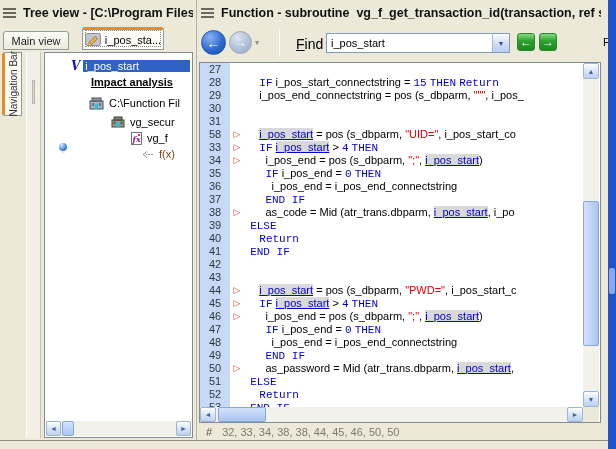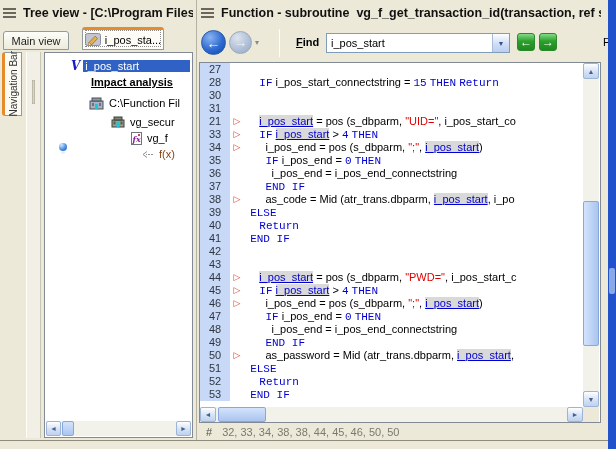--- a/index.html
+++ b/index.html
@@ -52,21 +52,21 @@
   .divider{position:absolute;left:196px;top:0;width:1px;height:440px;background:#b6b2a2;}
   .rp-title{left:201px;top:3px;width:400px;height:20px;}
   .nav-circle{position:absolute;border-radius:50%;color:#fff;display:flex;align-items:center;justify-content:center;
     font-weight:bold;}
   .nav-back{left:201px;top:30px;width:25px;height:25px;font-size:14px;
     background:radial-gradient(circle at 35% 28%,#8ab4f2,#2f6bd0 55%,#0d47ad);border:1px solid #2a5aa8;}
   .nav-fwd{left:229px;top:31px;width:23px;height:23px;font-size:13px;color:#f2f5fb;
     background:radial-gradient(circle at 35% 28%,#dde4ee,#aebed6 60%,#93a7c4);border:1px solid #9aa8bd;}
   .tb-caret{position:absolute;left:255px;top:38px;font-size:8px;color:#8a8a8a;}
   .tb-sep{position:absolute;left:279px;top:29px;width:1px;height:28px;background:#c9c5b2;border-right:1px solid #fffef6;}
-  .find-label{position:absolute;left:296px;top:36px;font-size:11px;font-weight:bold;}
+  .find-label{position:absolute;left:296px;top:36px;font-size:14px;}
   .combo{position:absolute;left:326px;top:33px;width:184px;height:20px;background:#fff;border:1px solid #7f9db9;
     font-size:11px;display:flex;align-items:center;}
   .combo .val{flex:1;padding-left:4px;white-space:nowrap;overflow:hidden;}
   .combo .dd{width:17px;align-self:stretch;border-left:1px solid #aabbd8;color:#35548c;font-size:7px;
     display:flex;align-items:center;justify-content:center;
     background:linear-gradient(180deg,#fdfeff,#d0def6 55%,#bacff0);}
   .find-nav{position:absolute;width:18px;height:18px;top:33px;border:1px solid #2c8a2c;border-radius:3px;
     color:#fff;font-weight:bold;font-size:12px;display:flex;align-items:center;justify-content:center;
     background:linear-gradient(180deg,#86da86,#2ca02c 45%,#1e8a1e);}
   .find-next-label{position:absolute;left:561px;top:36px;font-size:11px;white-space:nowrap;padding-left:42px;}
@@ -216,23 +216,24 @@
   </div>
   <div class="find-nav" style="left:539px;">
     <span>→</span>
   </div>
   <span class="find-next-label">Find Next</span>
 
   <div class="code-box sunken">
     <div class="code-rows" id="code-rows">
         <div class="code-row"><span class="gut">27</span><span class="mark"></span></div>
         <div class="code-row"><span class="gut">28</span><span class="mark"></span><span class="ctext"><span class="tk-p">     </span><span class="tk-k">IF</span><span class="tk-p"> i_pos_start_connectstring = </span><span class="tk-k">15</span><span class="tk-p"> </span><span class="tk-k">THEN</span><span class="tk-p"> </span><span class="tk-k">Return</span></span></div>
+        <div class="code-row"><span class="gut">29</span><span class="mark"></span><span class="ctext"><span class="tk-p">     i_pos_end_connectstring = pos (s_dbparm, </span><span class="tk-s">"""</span><span class="tk-p">, i_pos_</span></span></div>
         <div class="code-row"><span class="gut">30</span><span class="mark"></span></div>
         <div class="code-row"><span class="gut">31</span><span class="mark"></span><span class="ctext"></span></div>
-        <div class="code-row"><span class="gut">21</span><span class="mark">▷</span><span class="ctext"><span class="tk-p">     </span><span class="tk-h">i_pos_start</span><span class="tk-p"> = pos (s_dbparm, </span><span class="tk-s">"UID="</span><span class="tk-p">, i_pos_start_co</span></span></div>
+        <div class="code-row"><span class="gut">58</span><span class="mark">▷</span><span class="ctext"><span class="tk-p">     </span><span class="tk-h">i_pos_start</span><span class="tk-p"> = pos (s_dbparm, </span><span class="tk-s">"UID="</span><span class="tk-p">, i_pos_start_co</span></span></div>
         <div class="code-row"><span class="gut">33</span><span class="mark">▷</span><span class="ctext"><span class="tk-p">     </span><span class="tk-k">IF</span><span class="tk-p"> </span><span class="tk-h">i_pos_start</span><span class="tk-p"> &gt; </span><span class="tk-k">4</span><span class="tk-p"> </span><span class="tk-k">THEN</span></span></div>
         <div class="code-row"><span class="gut">34</span><span class="mark">▷</span><span class="ctext"><span class="tk-p">       i_pos_end = pos (s_dbparm, </span><span class="tk-s">";"</span><span class="tk-p">, </span><span class="tk-h">i_pos_start</span><span class="tk-p">)</span></span></div>
         <div class="code-row"><span class="gut">35</span><span class="mark"></span><span class="ctext"><span class="tk-p">       </span><span class="tk-k">IF</span><span class="tk-p"> i_pos_end = </span><span class="tk-k">0</span><span class="tk-p"> </span><span class="tk-k">THEN</span></span></div>
         <div class="code-row"><span class="gut">36</span><span class="mark"></span><span class="ctext"><span class="tk-p">         i_pos_end = i_pos_end_connectstring</span></span></div>
         <div class="code-row"><span class="gut">37</span><span class="mark"></span><span class="ctext"><span class="tk-p">       </span><span class="tk-k">END IF</span></span></div>
         <div class="code-row"><span class="gut">38</span><span class="mark">▷</span><span class="ctext"><span class="tk-p">       as_code = Mid (atr_trans.dbparm, </span><span class="tk-h">i_pos_start</span><span class="tk-p">, i_po</span></span></div>
         <div class="code-row"><span class="gut">39</span><span class="mark"></span><span class="ctext"><span class="tk-p">  </span><span class="tk-k">ELSE</span></span></div>
         <div class="code-row"><span class="gut">40</span><span class="mark"></span><span class="ctext"><span class="tk-p">     </span><span class="tk-k">Return</span></span></div>
         <div class="code-row"><span class="gut">41</span><span class="mark"></span><span class="ctext"><span class="tk-p">  </span><span class="tk-k">END IF</span></span></div>
         <div class="code-row"><span class="gut">42</span><span class="mark"></span><span class="ctext"></span></div>

